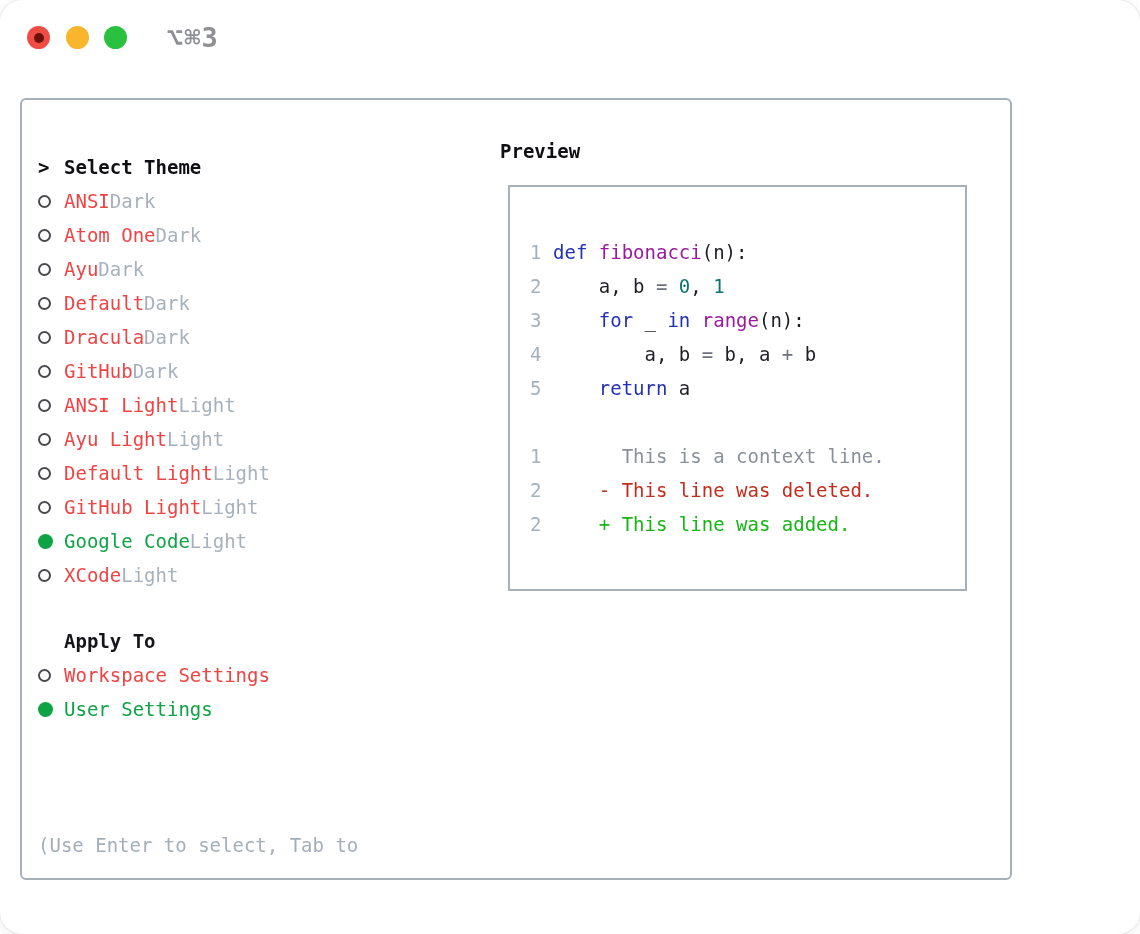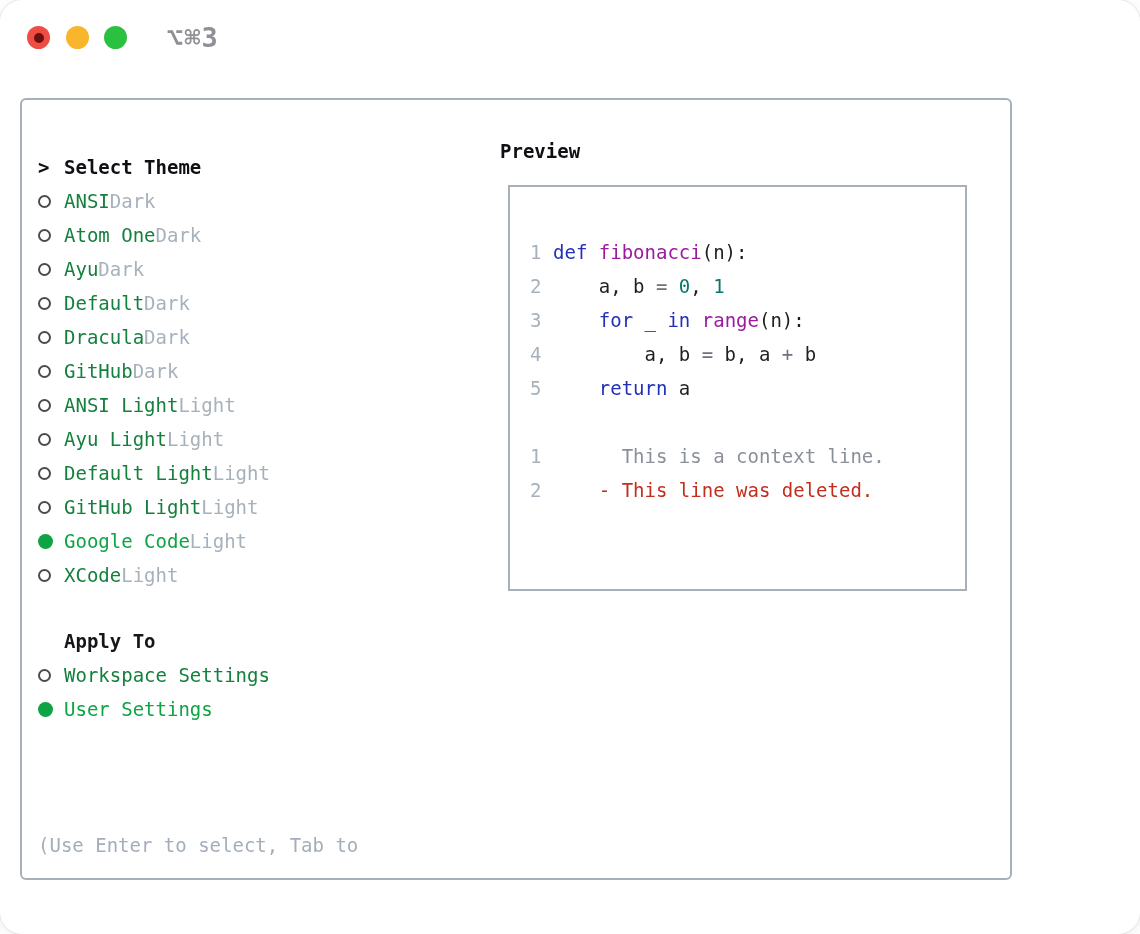--- a/index.html
+++ b/index.html
@@ -27,21 +27,21 @@
   }
 
   
   .left-col { position:absolute; left:16px; top:50px; width:452px; font-size:19px; line-height:34px; }
   .row { display:flex; align-items:center; height:34px; white-space:pre; }
   .marker { display:inline-flex; width:26px; align-items:center; flex:0 0 26px; }
   .arrow { font-weight:bold; color:#101014; }
   .header-label { font-weight:bold; color:#101014; }
   .circle { width:13px; height:13px; border-radius:50%; border:2px solid #4a4a50; display:inline-block; }
   .circle.filled { width:15px; height:15px; border:none; background:#0ea344; }
-  .item-name { color:#15803d; }
+  .item-name { color:#ef4444; }
   .item-name.selected { color:#0ea344; }
   .variant { color:#a7b1bc; }
   .apply-header { margin-top:32px; }
   .apply-header .header-label { font-weight:bold; color:#16161a; }
   .hint { margin-top:34px; color:#a4aeba; font-size:19px; line-height:34px; white-space:pre; }
 
   
   .right-col { position:absolute; left:478px; top:34px; }
   .preview-title { font-size:19px; line-height:34px; font-weight:bold; color:#101014; }
   .preview-box {
@@ -119,18 +119,19 @@
             <div class="line"><span class="ln">1</span><span class="tok-keyword">def</span><span class="tok-plain"> </span><span class="tok-function">fibonacci</span><span class="tok-plain">(n):</span></div>
             <div class="line"><span class="ln">2</span><span class="tok-plain">    a, b </span><span class="tok-op">=</span><span class="tok-plain"> </span><span class="tok-number">0</span><span class="tok-plain">, </span><span class="tok-number">1</span></div>
             <div class="line"><span class="ln">3</span><span class="tok-plain">    </span><span class="tok-keyword">for</span><span class="tok-plain"> _ </span><span class="tok-keyword">in</span><span class="tok-plain"> </span><span class="tok-function">range</span><span class="tok-plain">(n):</span></div>
             <div class="line"><span class="ln">4</span><span class="tok-plain">        a, b </span><span class="tok-op">=</span><span class="tok-plain"> b, a </span><span class="tok-op">+</span><span class="tok-plain"> b</span></div>
             <div class="line"><span class="ln">5</span><span class="tok-plain">    </span><span class="tok-keyword">return</span><span class="tok-plain"> a</span></div>
           </div>
         <div class="line"> </div>
         <div id="diff-lines">
             <div class="line"><span class="ln">1</span><span class="diff-context">      This is a context line.</span></div>
             <div class="line"><span class="ln">2</span><span class="diff-deleted">    - This line was deleted.</span></div>
+            <div class="line"><span class="ln">2</span><span class="diff-added">    + This line was added.</span></div>
           </div>
       </div>
     </div>
 
   </div>
 </div>
 
 </body></html>

